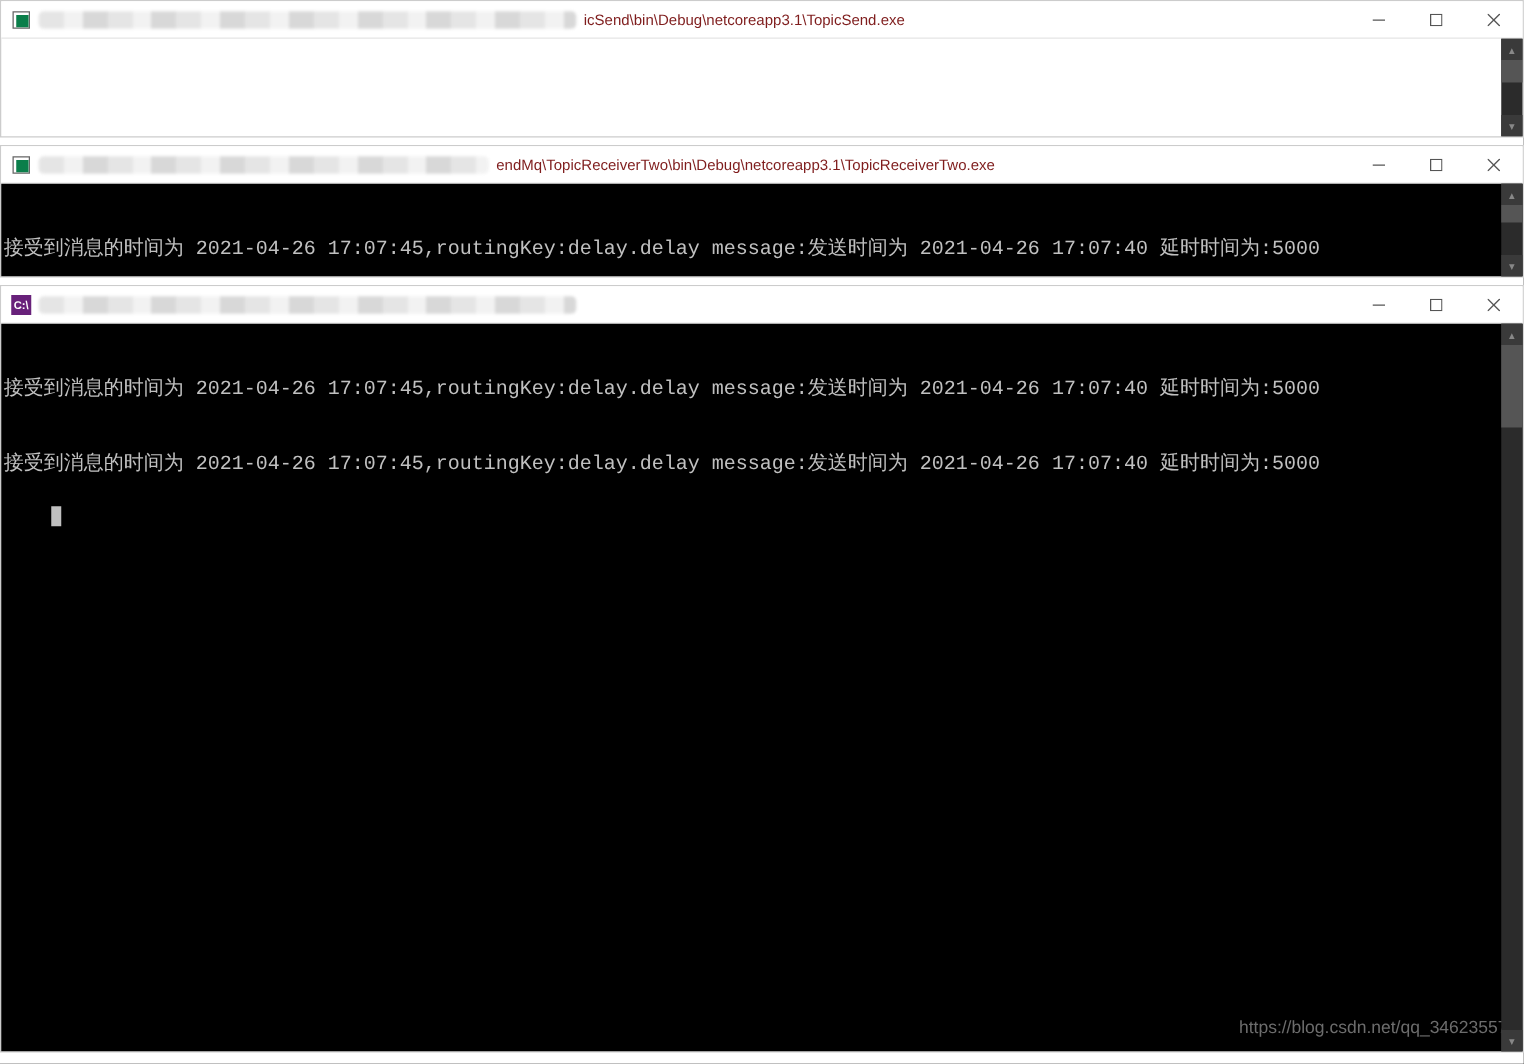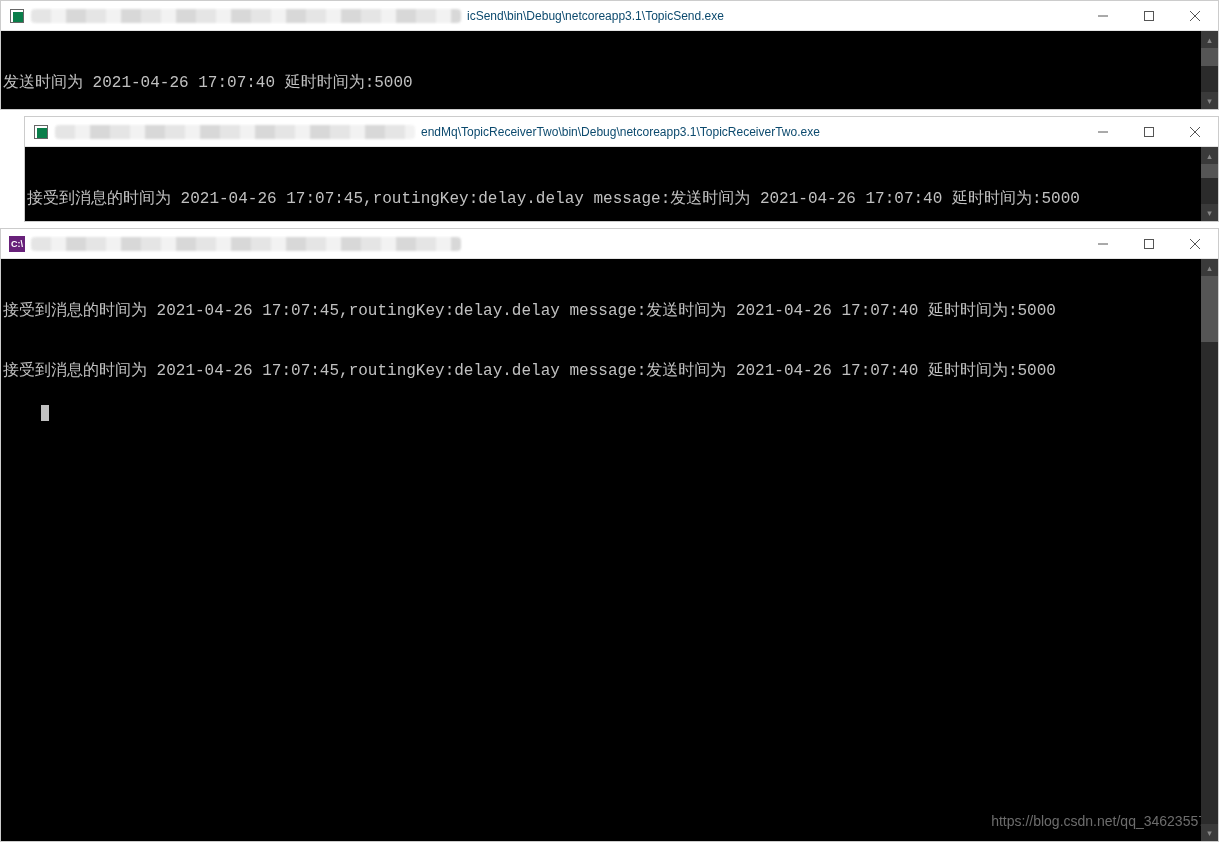--- a/index.html
+++ b/index.html
@@ -8,21 +8,21 @@
       font-size: 12px;
       background: #fff;
       width: 1219px;
       height: 851px;
       overflow: hidden;
       position: relative;
     }
 
     .window { border: 1px solid #ccc; background: #fff; position: relative; }
     .win1 { height: 110px; }
-    .win2 { height: 106px; margin-top: 6px; margin-left: 24px; }
+    .win2 { height: 106px; margin-top: 6px; }
     .win3 { height: 614px; margin-top: 6px; }
 
     .titlebar {
       height: 30px;
       background: #fff;
       display: flex;
       align-items: center;
       padding: 0 8px;
       border-bottom: 1px solid #e5e5e5;
       position: relative;
@@ -37,21 +37,21 @@
     .smudge {
       flex: 0 0 auto;
       height: 14px;
       background: repeating-linear-gradient(90deg,#ddd,#ddd 20px,#eee 20px,#eee 35px,#ccc 35px,#ccc 55px);
       border-radius: 4px;
       filter: blur(1.2px);
       opacity: .75;
       margin-right: 6px;
     }
     .title-text {
-      color: #0c4a6e;
+      color: #7f1d1d;
       font-size: 12px;
       white-space: nowrap;
       overflow: hidden;
       text-align: center;
     }
     .titlebar .controls {
       position: absolute;
       right: 0; top: 0; height: 30px;
       display: flex;
     }
@@ -134,25 +134,20 @@
           </svg>
         </div>
       <div class="ctrl close">
           <svg width="10" height="10">
             <line x1="0" y1="0" x2="10" y2="10" stroke="currentColor" stroke-width="1"></line>
             <line x1="10" y1="0" x2="0" y2="10" stroke="currentColor" stroke-width="1"></line>
           </svg>
         </div>
     </div>
   </div>
-  <div class="console-body">
-    <span class="console-line">发送时间为 2021-04-26 17:07:40 延时时间为:5000</span>
-    
-    
-  </div>
   <div class="scrollbar-v">
     <div class="sb-btn">▴</div>
     <div class="sb-track">
         <div class="sb-thumb" style="height:40%"></div>
       </div>
     <div class="sb-btn">▾</div>
   </div>
 </div>
 
 <div class="window win2">

